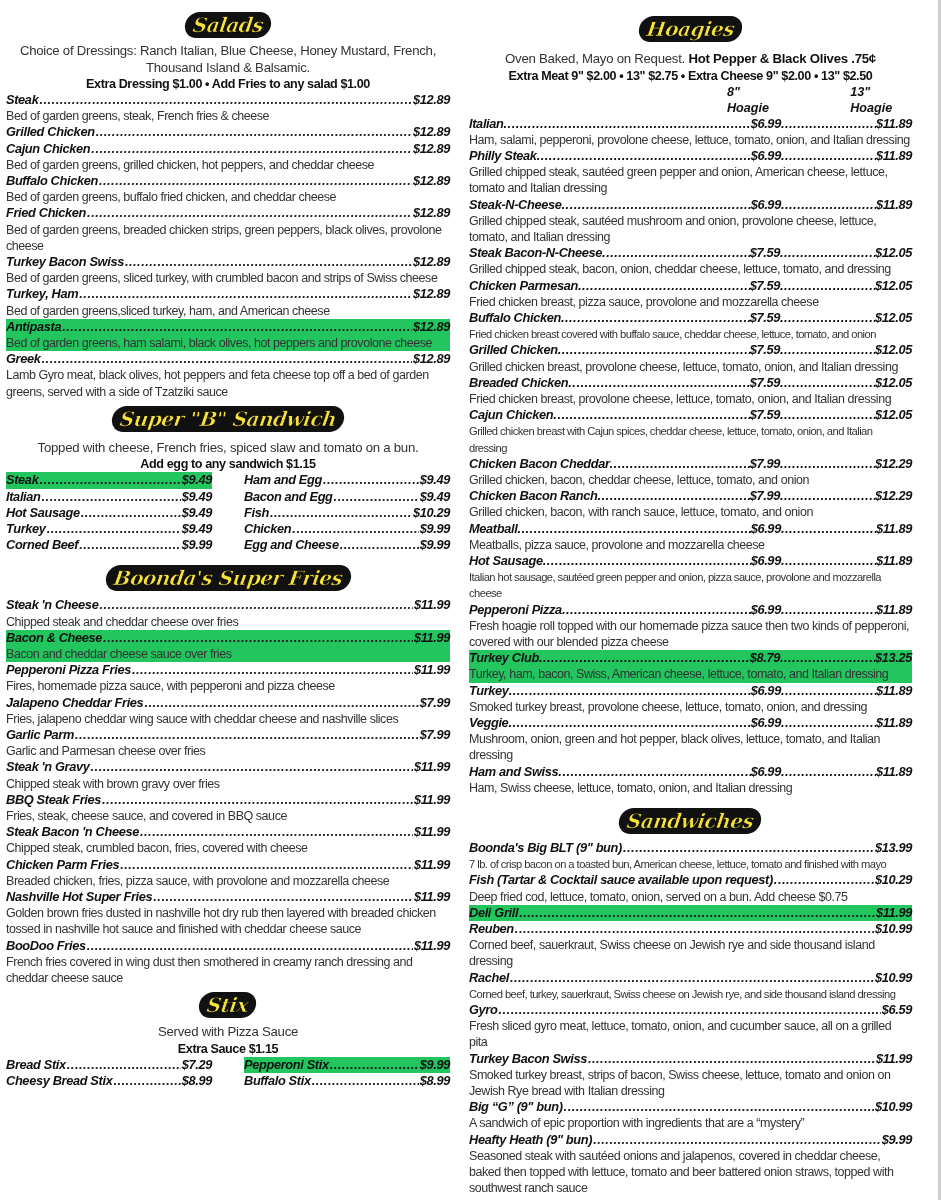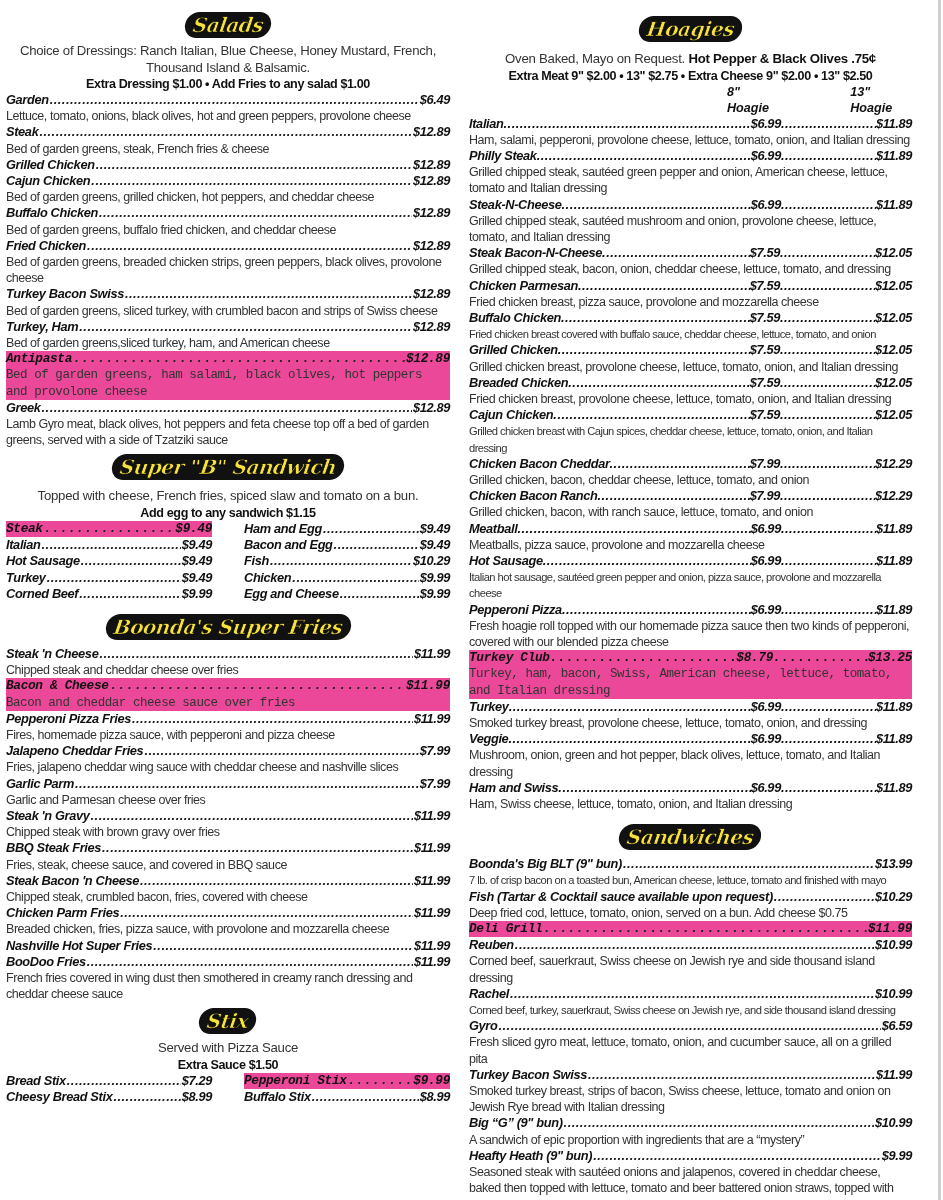--- a/index.html
+++ b/index.html
@@ -24,21 +24,21 @@
     text-shadow: 0 0 1px #000;
     letter-spacing: -0.5px;
     transform: skewX(-8deg);
     -webkit-text-stroke: 0.6px #000;
   }
   .sub { text-align: center; font-size: 13.2px; line-height: 16.5px; color: #333; letter-spacing: -0.25px; }
   .sub-b { text-align: center; font-size: 12.6px; line-height: 16px; font-weight: bold; color: #111; letter-spacing: -0.4px; }
   .sub b { color: #111; }
 
   .item { position: relative; }
-  .item.hl { background: #ec4899; font-family: Liberation Mono, monospace; }
+  .item.hl { background: #22c55e; }
   .row { display: flex; align-items: baseline; font-size: 12.8px; line-height: 16.2px; font-weight: bold; font-style: italic; color: #111; letter-spacing: -0.35px; }
   .row .nm { white-space: nowrap; }
   .row .dots { flex: 1; overflow: hidden; white-space: nowrap; margin: 0 1px; color: #222; }
   .row .dots::after { content: "........................................................................................................................................................................................................................................................................"; letter-spacing: 0.5px; }
   .row .pr { white-space: nowrap; }
   .desc { font-size: 12.5px; line-height: 16.2px; color: #333; letter-spacing: -0.45px; }
   .desc.small { font-size: 11.2px; letter-spacing: -0.55px; }
 
   .two { display: flex; justify-content: space-between; }
   .two .c { width: 206px; }
@@ -65,28 +65,20 @@
   <div class="col col-left">
 
     <section style="padding-top:12px;">
       <div class="heading"><span>Salads</span></div>
       <div class="sub" style="margin-top:-1px;">Choice of Dressings: Ranch Italian, Blue Cheese, Honey Mustard, French,</div>
       <div class="sub">Thousand Island &amp; Balsamic.</div>
       <div class="sub-b">Extra Dressing $1.00  •  Add Fries to any salad $1.00</div>
       <div id="salads-list">
           <div class="item">
             <div class="row">
-              <span class="nm">Garden</span>
-              <span class="dots"></span>
-              <span class="pr">$6.49</span>
-            </div>
-            <div class="desc">Lettuce, tomato, onions, black olives, hot and green peppers, provolone cheese</div>
-          </div>
-          <div class="item">
-            <div class="row">
               <span class="nm">Steak</span>
               <span class="dots"></span>
               <span class="pr">$12.89</span>
             </div>
             <div class="desc">Bed of garden greens, steak, French fries &amp; cheese</div>
           </div>
           <div class="item">
             <div class="row">
               <span class="nm">Grilled Chicken</span>
               <span class="dots"></span>
@@ -308,36 +300,37 @@
               <span class="pr">$11.99</span>
             </div>
             <div class="desc">Breaded chicken, fries, pizza sauce, with provolone and mozzarella cheese</div>
           </div>
           <div class="item">
             <div class="row">
               <span class="nm">Nashville Hot Super Fries</span>
               <span class="dots"></span>
               <span class="pr">$11.99</span>
             </div>
+            <div class="desc">Golden brown fries dusted in nashville hot dry rub then layered with breaded chicken tossed in nashville hot sauce and finished with cheddar cheese sauce</div>
           </div>
           <div class="item">
             <div class="row">
               <span class="nm">BooDoo Fries</span>
               <span class="dots"></span>
               <span class="pr">$11.99</span>
             </div>
             <div class="desc">French fries covered in wing dust then smothered in creamy ranch dressing and cheddar cheese sauce</div>
           </div>
         </div>
     </section>
 
     <section style="margin-top:6px;">
       <div class="heading"><span>Stix</span></div>
       <div class="sub">Served with Pizza Sauce</div>
-      <div class="sub-b">Extra Sauce $1.50</div>
+      <div class="sub-b">Extra Sauce $1.15</div>
       <div class="two">
         <div class="c" id="stix-left">
             <div class="item">
               <div class="row">
                 <span class="nm">Bread Stix</span>
                 <span class="dots"></span>
                 <span class="pr">$7.29</span>
               </div>
             </div>
             <div class="item">

